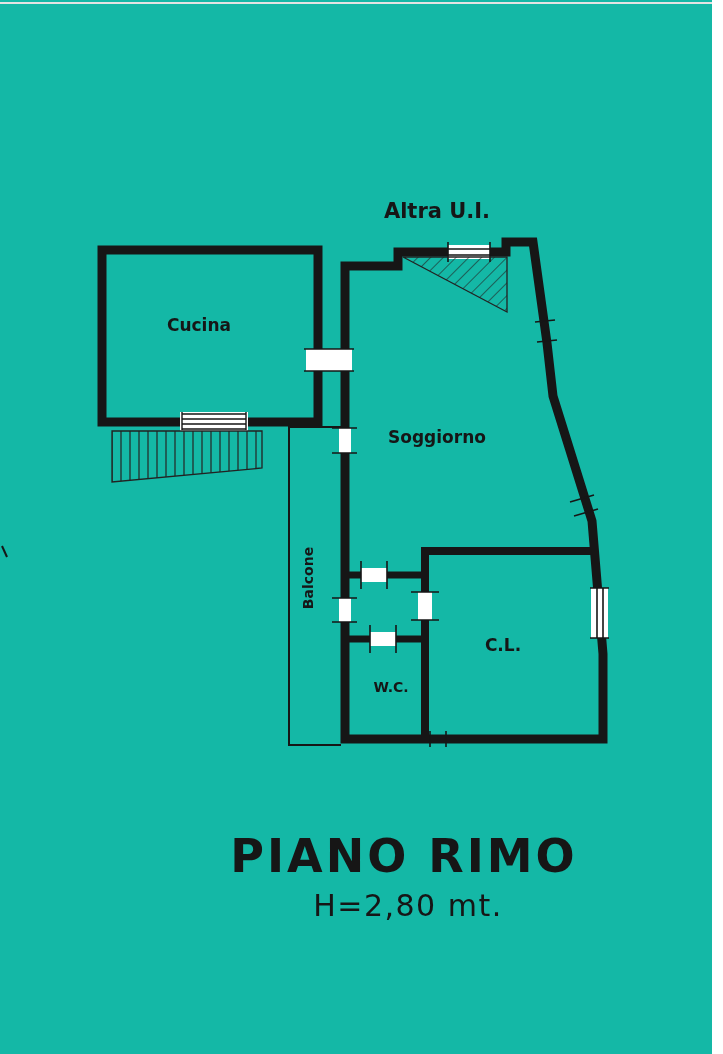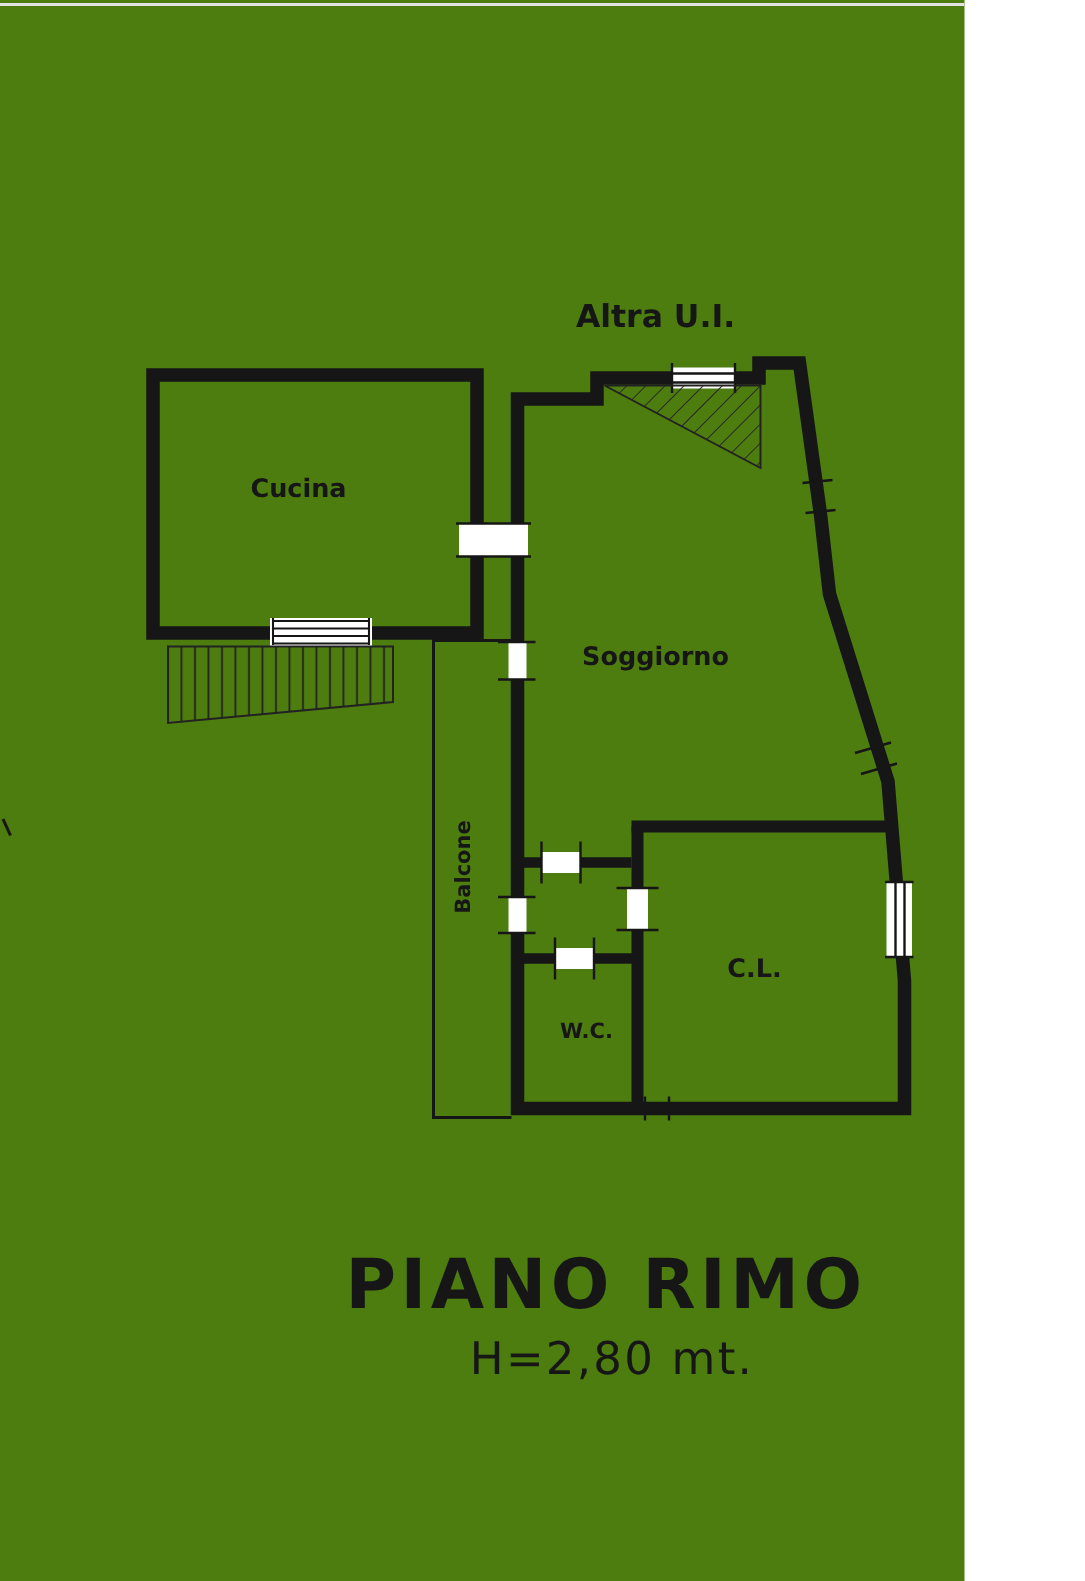--- a/index.html
+++ b/index.html
@@ -2,23 +2,23 @@
 <html><head>
 <meta charset="utf-8">
 <style>
   html, body {
     margin: 0;
     padding: 0;
     background: #ffffff;
   }
   .page {
     position: relative;
-    width: 643px;
+    width: 712px;
     height: 1054px;
-    background: #4d7c0f;
+    background: #14b8a6;
     overflow: hidden;
     font-family: "DejaVu Sans", sans-serif;
   }
   .scan-edge {
     position: absolute;
     top: 2px;
     left: 0;
     width: 100%;
     height: 2px;
     background: #e3e3e3;

